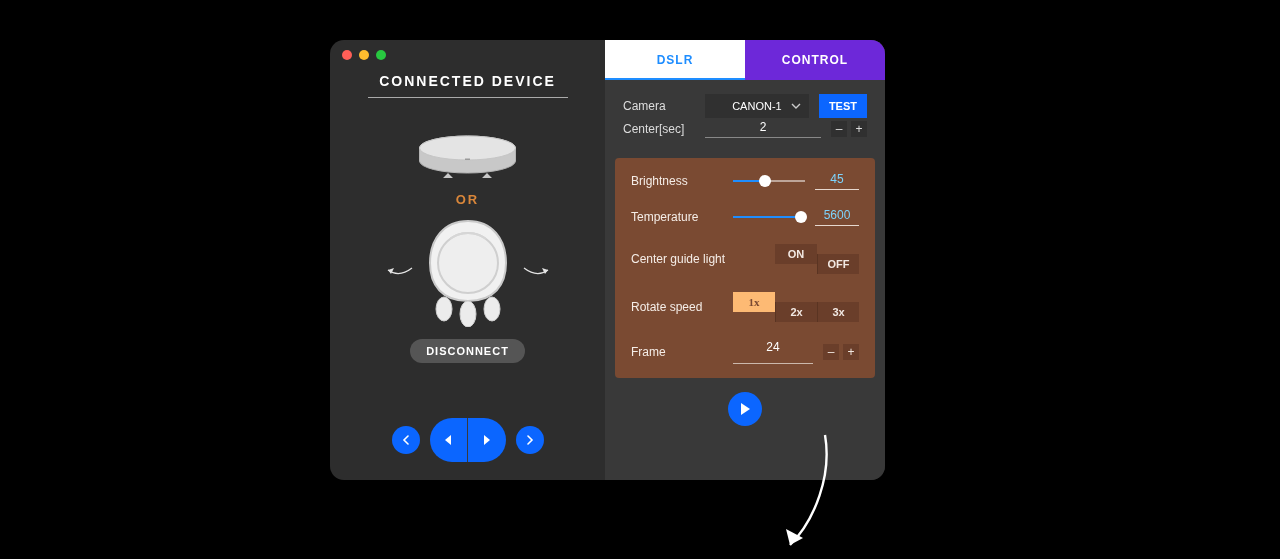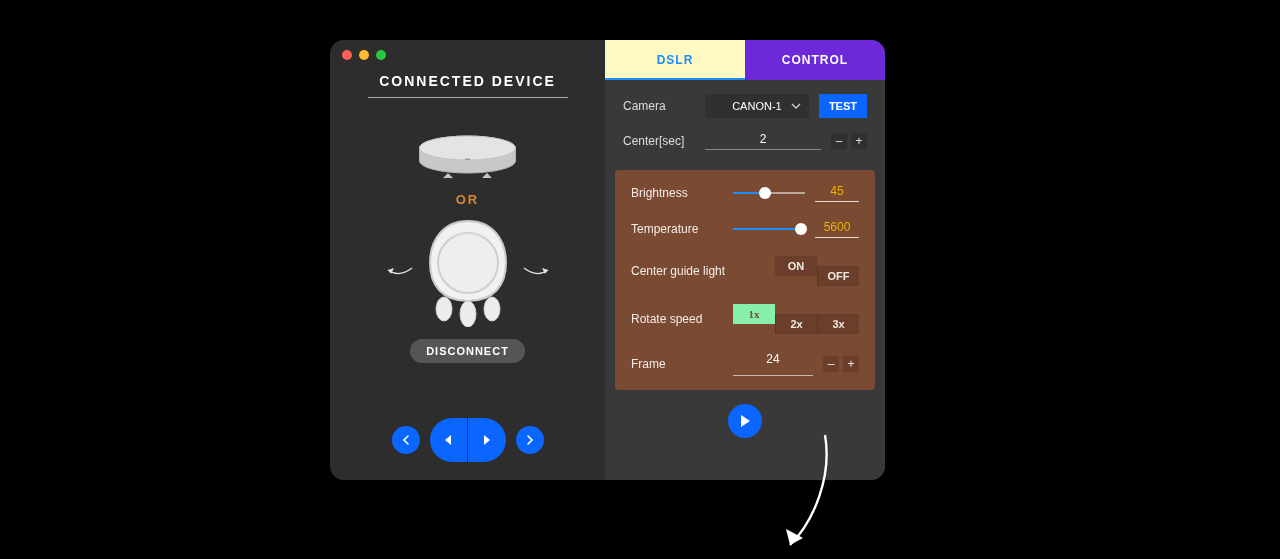--- a/index.html
+++ b/index.html
@@ -72,23 +72,23 @@
     display: flex; flex-direction: column;
   }
   .tabs { display: flex; }
   .tab {
     flex: 1; text-align: center; padding: 13px 0 11px 0;
     font-size: 12px; font-weight: 700; letter-spacing: 1px;
     cursor: pointer;
     border-bottom: 2px solid transparent;
     background: #6d28d9;
   }
-  .tab.active { color: #1e8dff; border-bottom-color: #1e8dff; background: #fef9c3;}
-
-  .form-area { padding: 14px 18px 12px 18px; display: flex; flex-direction: column; gap: 14px; }
+  .tab.active { color: #1e8dff; border-bottom-color: #1e8dff; background: #ffffff;}
+
+  .form-area { padding: 14px 18px 12px 18px; display: flex; flex-direction: column; gap: 2px; }
   .row { display: flex; align-items: center; gap: 10px; font-size: 12px; }
   .row-label { width: 72px; color: #ddd; font-size: 12px; }
 
   .select {
     flex: 1; background: #303030; color: #fff;
     border: none; padding: 6px 8px; font-size: 11px;
     display: flex; align-items: center; justify-content: center; gap: 8px;
     position: relative; cursor: pointer;
   }
   .select .chev { position: absolute; right: 8px; }
@@ -112,37 +112,37 @@
   
   .lighting-panel {
     margin: 8px 10px 0 10px;
     background: #7a4a32;
     border-radius: 4px;
     padding: 14px 16px;
     display: flex; flex-direction: column; gap: 18px;
   }
   .lighting-panel .row { font-size: 12px; }
   .lighting-panel .row-label { width: 92px; color: #f5ede7; }
-  .lighting-panel .value-cell { color: #eab308; border-bottom: 1px solid #e6d8cf; width: 44px; flex: none; }
+  .lighting-panel .value-cell { color: #7dd3fc; border-bottom: 1px solid #e6d8cf; width: 44px; flex: none; }
 
   .slider { flex: 1; position: relative; height: 14px; }
   .slider-track { position: absolute; top: 50%; left: 0; right: 0; height: 2px; background: #bda599; transform: translateY(-50%); }
   .slider-fill { position: absolute; top: 50%; left: 0; height: 2px; background: #1e8dff; transform: translateY(-50%); }
   .slider-thumb {
     position: absolute; top: 50%; width: 12px; height: 12px; border-radius: 50%;
     background: #fff; transform: translate(-50%, -50%); cursor: pointer;
   }
 
   .seg-group { display: flex; }
   .seg-btn {
     width: 42px; height: 20px; border: none; cursor: pointer;
     font-size: 11px; font-weight: 600;
     background: #6a3e2a; color: #f2e9e3;
   }
-  .seg-btn.active { background: #86efac; color: #7a4a32; font-family: Liberation Serif, serif; }
+  .seg-btn.active { background: #fdba74; color: #7a4a32; font-family: Liberation Serif, serif; }
   .seg-btn + .seg-btn { border-left: 1px solid #5a3422; margin-top: 10px; }
 
   .lighting-panel .stepper .step-btn { background: #6a3e2a; color: #f0e6df; }
 
   .frame-value { flex: 1; text-align: center; color: #fff; font-size: 12px; border-bottom: 1px solid #cbb8ac; padding-bottom: 9px; }
 
   .big-play {
     margin: 14px auto 14px auto;
     width: 34px; height: 34px; border-radius: 50%;
     background: #0b66ff; border: none; cursor: pointer;

